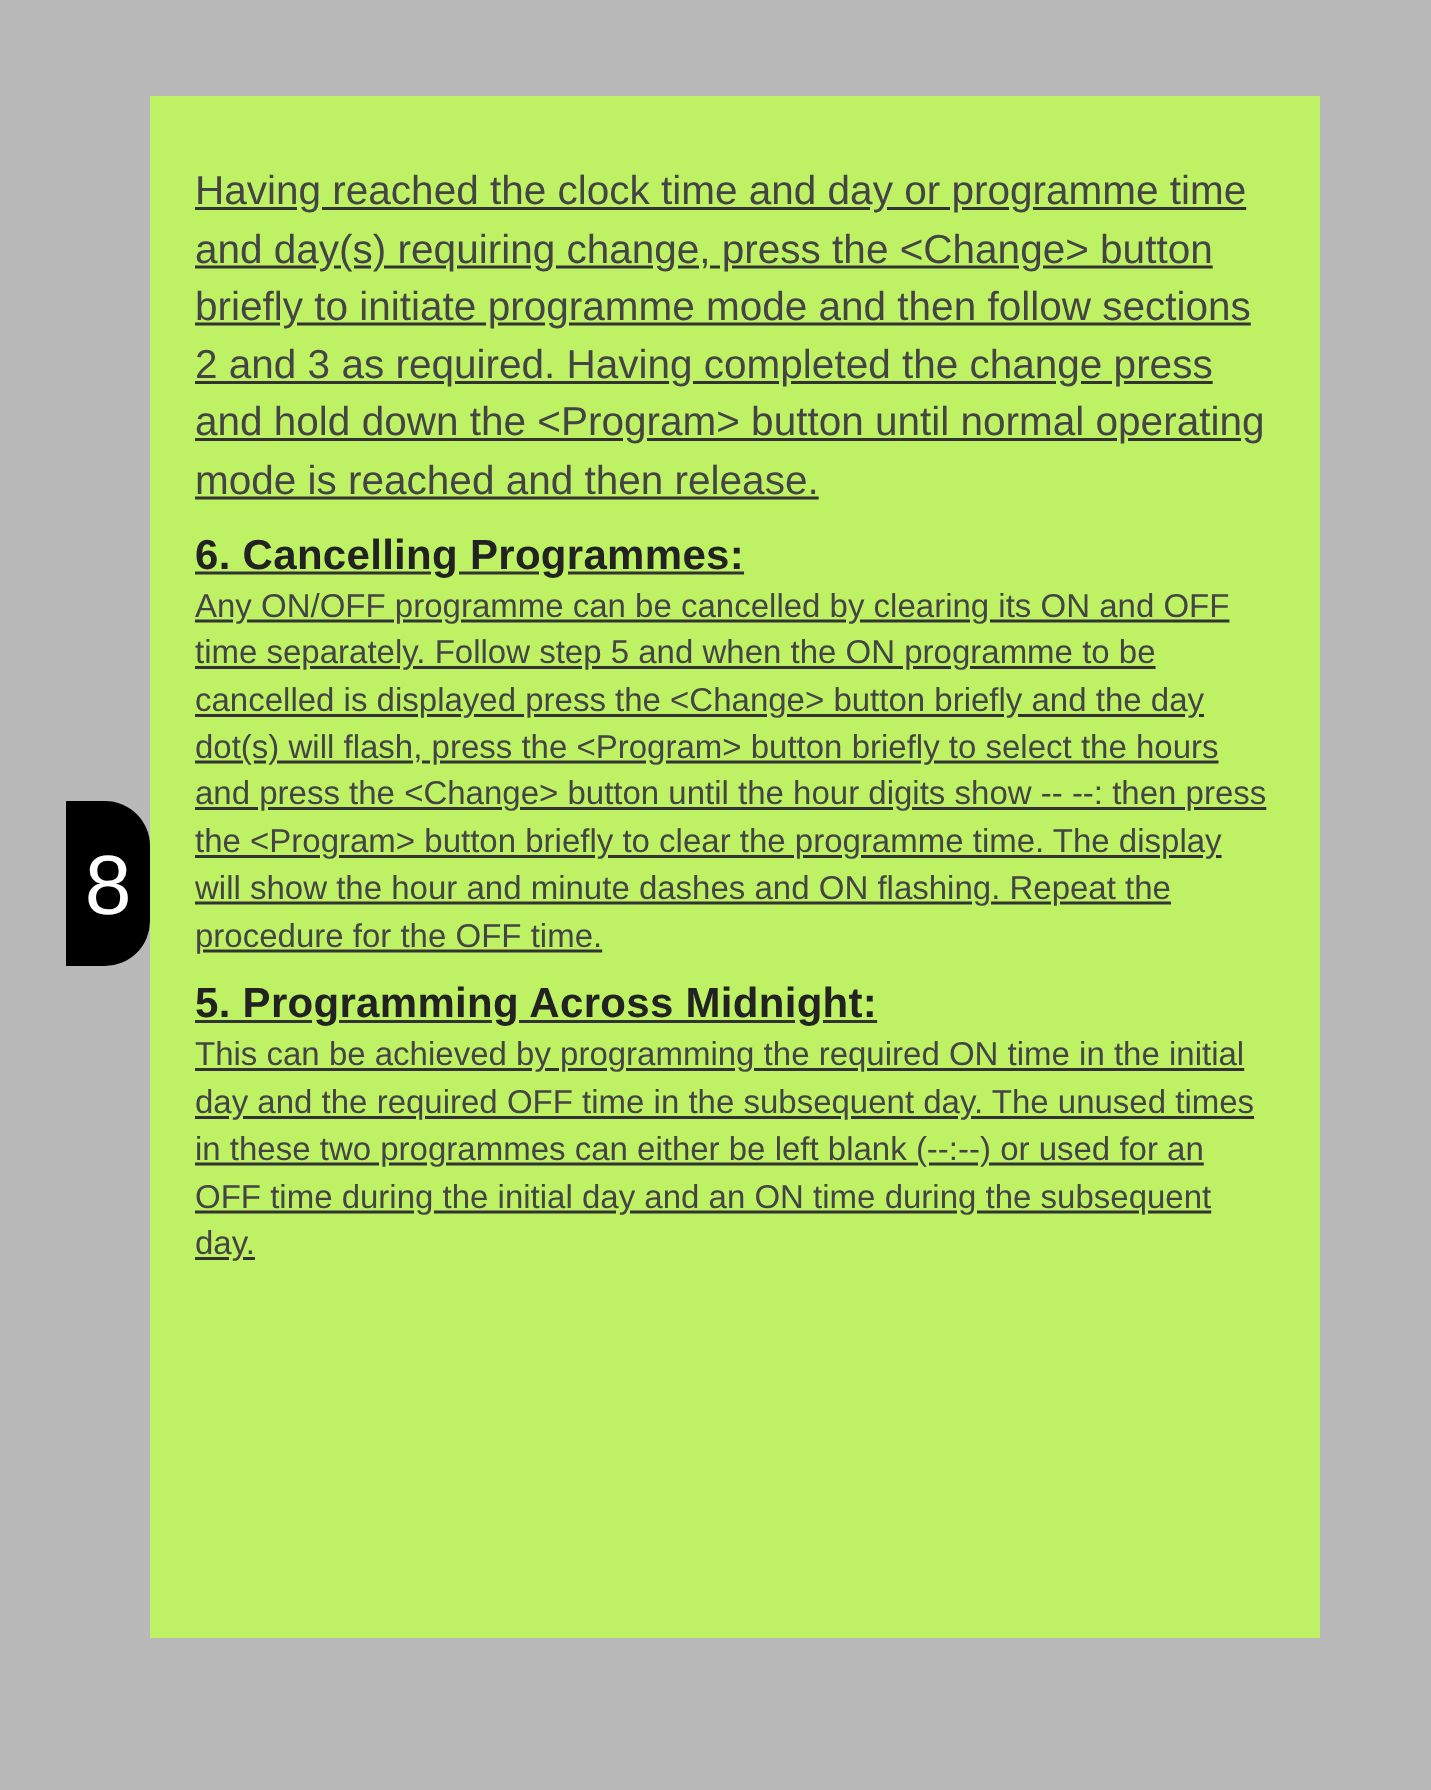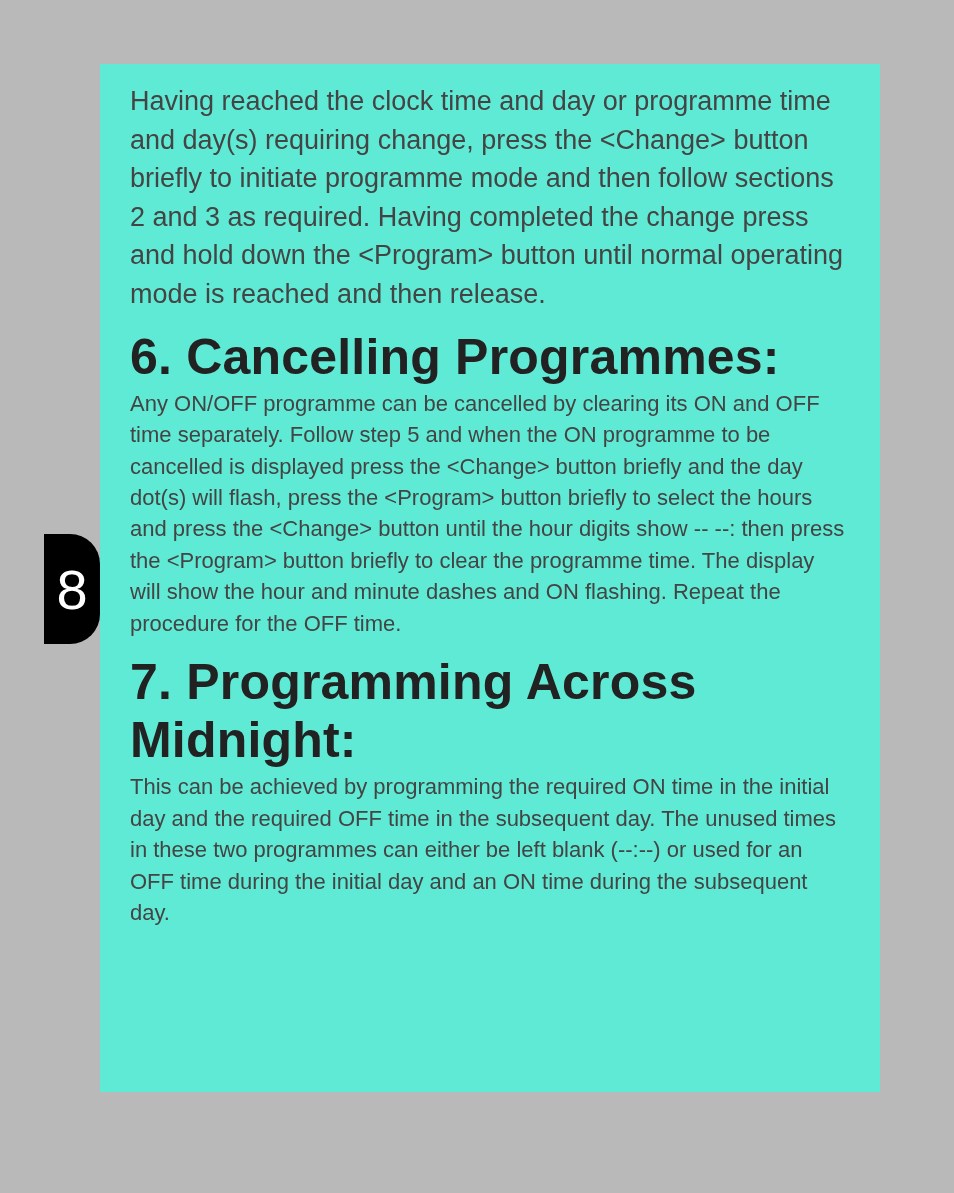--- a/index.html
+++ b/index.html
@@ -11,32 +11,33 @@
     font-family: "Segoe UI", "Helvetica Neue", Arial, sans-serif;
     color: #333333;
     -webkit-font-smoothing: antialiased;
   }
   .page {
     position: absolute;
     top: 64px;
     left: 100px;
     width: 780px;
     height: 1028px;
-    background: #5eead4;
+    background: #bef264;
     box-sizing: border-box;
-    padding: 18px 30px 34px 30px;
+    padding: 44px 30px 34px 30px;
+    text-decoration: underline;
   }
   .intro {
     font-size: 27px;
     line-height: 1.43;
     color: #444444;
     margin: 0 0 14px 0;
   }
   .heading {
-    font-size: 50px;
+    font-size: 28px;
     font-weight: 600;
     color: #222222;
     margin: 0 0 2px 0;
     letter-spacing: 0.2px;
   }
   .body {
     font-size: 22px;
     line-height: 1.43;
     color: #444444;
     margin: 0 0 14px 0;
@@ -68,16 +69,16 @@
   <span>8</span>
 </div>
 
 <div class="page">
 
   <p class="intro">Having reached the clock time and day or programme time and day(s) requiring change, press the &lt;Change&gt; button briefly to initiate programme mode and then follow sections 2 and 3 as required. Having completed the change press and hold down the &lt;Program&gt; button until normal operating mode is reached and then release.</p>
 
   <h2 class="heading">6. Cancelling Programmes:</h2>
   <p class="body">Any ON/OFF programme can be cancelled by clearing its ON and OFF time separately. Follow step 5 and when the ON programme to be cancelled is displayed press the &lt;Change&gt; button briefly and the day dot(s) will flash, press the &lt;Program&gt; button briefly to select the hours and press the &lt;Change&gt; button until the hour digits show -- --: then press the &lt;Program&gt; button briefly to clear the programme time. The display will show the hour and minute dashes and ON flashing. Repeat the procedure for the OFF time.</p>
 
-  <h2 class="heading">7. Programming Across Midnight:</h2>
+  <h2 class="heading">5. Programming Across Midnight:</h2>
   <p class="body last">This can be achieved by programming the required ON time in the initial day and the required OFF time in the subsequent day. The unused times in these two programmes can either be left blank (--:--) or used for an OFF time during the initial day and an ON time during the subsequent day.</p>
 
 </div>
 
 </body></html>

